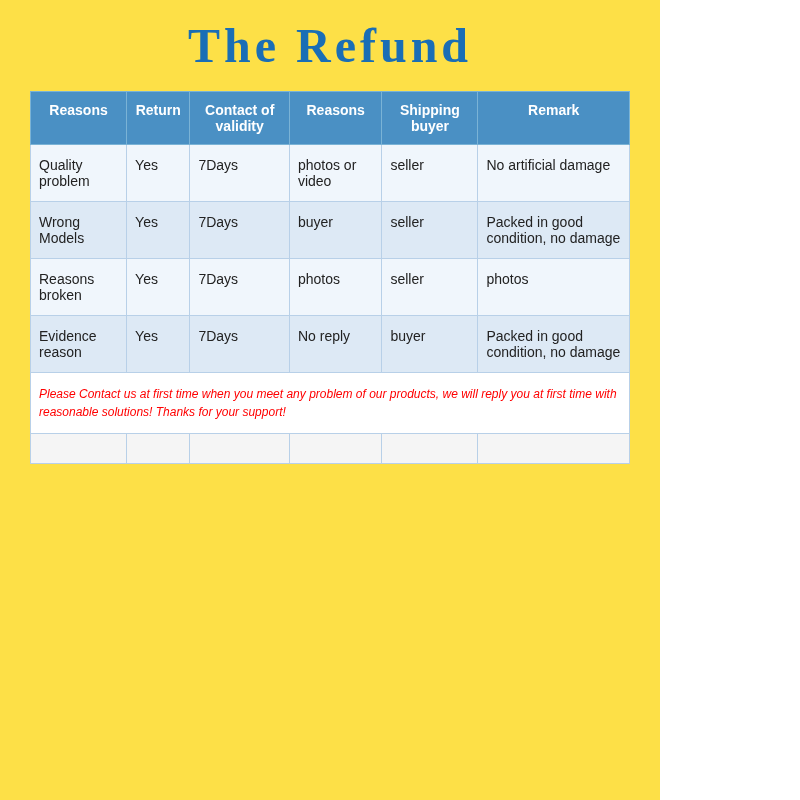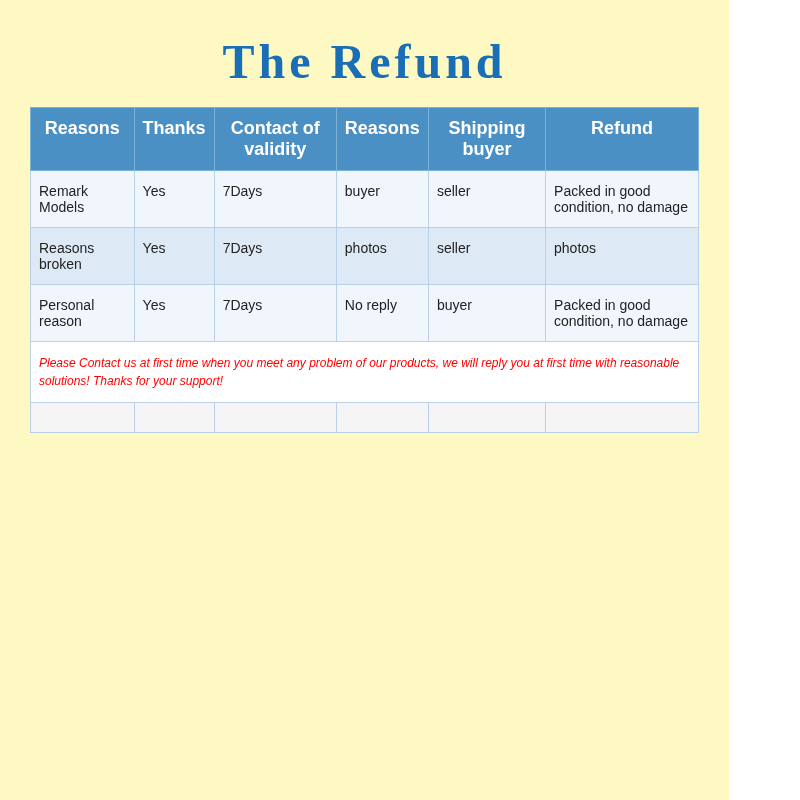--- a/index.html
+++ b/index.html
@@ -4,24 +4,24 @@
   <style>
     * { box-sizing: border-box; margin: 0; padding: 0; }
     body {
       background: #fff;
       font-family: Arial, sans-serif;
       width: 800px;
       height: 800px;
       overflow: hidden;
     }
     .page {
-      width: 729px;
+      width: 660px;
       min-height: 800px;
-      background: #fef9c3;
-      padding: 24px 30px;
+      background: #fde047;
+      padding: 8px 30px;
     }
     .title {
       text-align: center;
       font-size: 48px;
       font-weight: bold;
       color: #1a6eb5;
       font-family: 'Times New Roman', serif;
       letter-spacing: 4px;
       margin-bottom: 18px;
       padding-top: 10px;
@@ -38,21 +38,21 @@
     }
     thead tr {
       background-color: #4a90c4;
     }
     thead th {
       color: #fff;
       font-weight: bold;
       padding: 10px 8px;
       border: 1px solid #7ab3d6;
       vertical-align: top;
-      font-size: 18px;
+      font-size: 14px;
     }
     tbody tr:nth-child(odd) {
       background-color: #f0f6fc;
     }
     tbody tr:nth-child(even) {
       background-color: #dde9f5;
     }
     tbody td {
       padding: 12px 8px;
       border: 1px solid #b8d0e8;
@@ -79,47 +79,55 @@
 </head>
 <body>
 
 <div class="page">
   <div class="title">The  Refund</div>
 
   <table class="table-wrapper">
     <thead>
       <tr>
         <th>Reasons</th>
-        <th>Thanks</th>
+        <th>Return</th>
         <th>Contact of validity</th>
         <th>Reasons</th>
         <th>Shipping buyer</th>
-        <th>Refund</th>
+        <th>Remark</th>
       </tr>
     </thead>
     <tbody id="table-body">
 
+    <tr>
+          <td>Quality problem</td>
+          <td>Yes</td>
+          <td>7Days</td>
+          <td>photos or video</td>
+          <td>seller</td>
+          <td>No artificial damage</td>
+        </tr>
         <tr>
-          <td>Remark Models</td>
+          <td>Wrong Models</td>
           <td>Yes</td>
           <td>7Days</td>
           <td>buyer</td>
           <td>seller</td>
           <td>Packed in good condition, no damage</td>
         </tr>
         <tr>
           <td>Reasons broken</td>
           <td>Yes</td>
           <td>7Days</td>
           <td>photos</td>
           <td>seller</td>
           <td>photos</td>
         </tr>
         <tr>
-          <td>Personal reason</td>
+          <td>Evidence reason</td>
           <td>Yes</td>
           <td>7Days</td>
           <td>No reply</td>
           <td>buyer</td>
           <td>Packed in good condition, no damage</td>
         </tr>
         <tr class="notice-row">
           <td colspan="6"><span class="notice-text">Please Contact us at first time when you meet any problem of our products, we will reply you at first time with reasonable solutions! Thanks for your support!</span></td>
         </tr>
         <tr class="empty-row">

